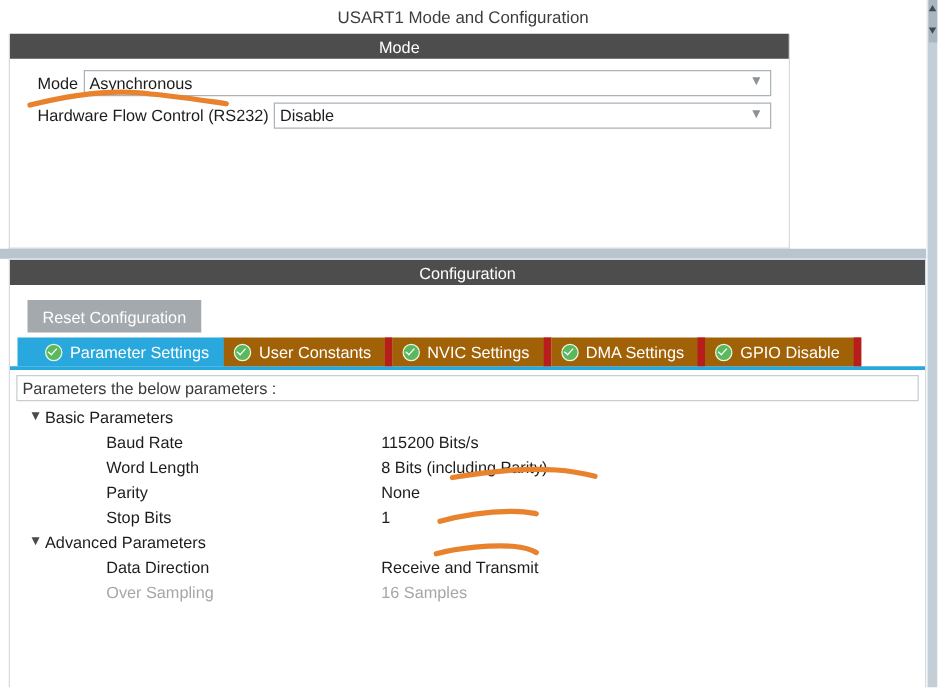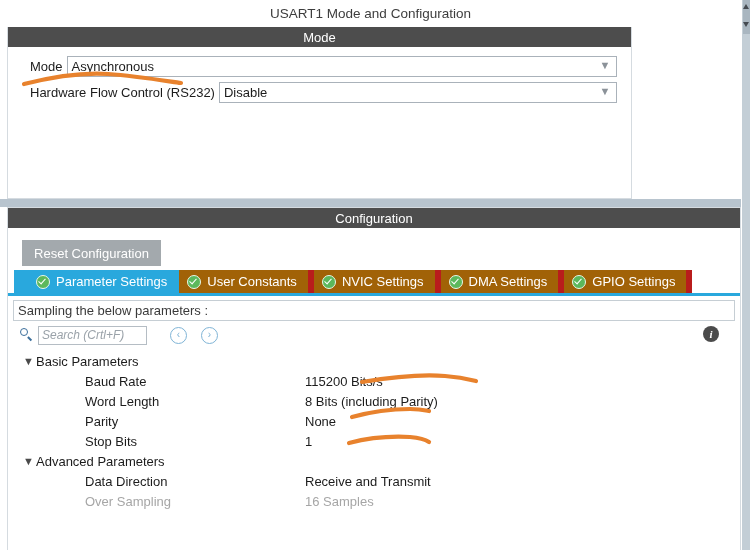--- a/index.html
+++ b/index.html
@@ -429,40 +429,28 @@
         <div class="tab">
           <span class="ckicon"></span>
           <span>NVIC Settings</span>
         </div>
         <div class="tab">
           <span class="ckicon"></span>
           <span>DMA Settings</span>
         </div>
         <div class="tab">
           <span class="ckicon"></span>
-          <span>GPIO Settings</span>
+          <span>GPIO Disable</span>
         </div>
       </div>
 
       <div class="configure-strip">
-        <span>Sampling the below parameters :</span>
+        <span>Parameters the below parameters :</span>
       </div>
 
-      <div class="search-row">
-        <span class="mag">
-          <span class="lens"></span>
-            <span class="hand"></span>
-        </span>
-        <div class="search-box">
-          <span class="ph">Search (Crtl+F)</span>
-        </div>
-        <div class="navbtn first">‹</div>
-        <div class="navbtn">›</div>
-        <div class="info-icon">i</div>
-      </div>
 
       <div class="tree">
 
         <div class="grp">
           <span class="tw">▼</span>
           <span>Basic Parameters</span>
         </div>
 
         <div class="prow">
           <span class="pname">Baud Rate</span>

